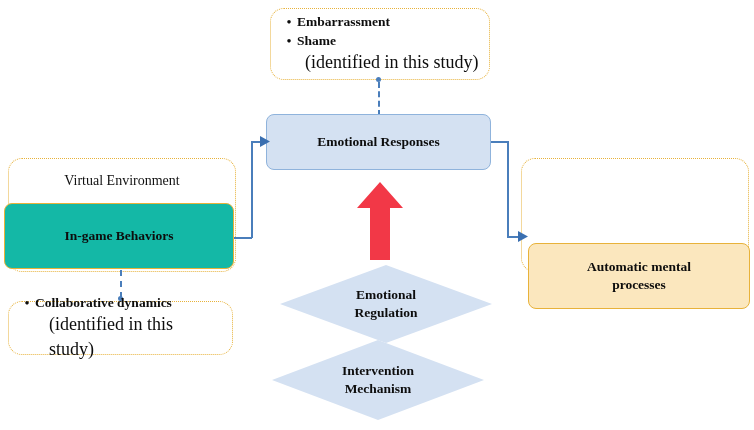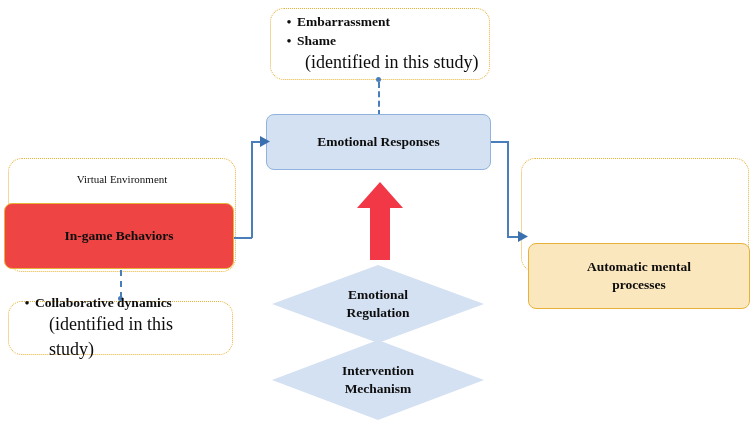--- a/index.html
+++ b/index.html
@@ -51,21 +51,21 @@
   }
   .sub-line {
     font-size: 18px;
     font-weight: normal;
     color: #0d0d0d;
     line-height: 1.38;
   }
 
   
   .env-label {
-    font-size: 11px;
+    font-size: 14px;
     color: #111111;
     text-align: center;
     font-weight: normal;
   }
 
   
   .proc-box {
     border-radius: 8px;
     display: flex;
     align-items: center;
@@ -74,21 +74,21 @@
     font-size: 13.5px;
     font-weight: bold;
     color: #0d0d0d;
     line-height: 1.32;
   }
   .box-blue {
     background: #D4E1F2;
     border: 1.2px solid #8FB3DC;
   }
   .box-pink {
-    background: #ef4444;
+    background: #14b8a6;
     border: 1.2px solid #E8B23A;
   }
   .box-yellow {
     background: #FBE7BE;
     border: 1.2px solid #E8B23A;
     margin-top: 40px;
   }
 
   
   .diamond-wrap {
@@ -188,21 +188,21 @@
   <div class="abs conn-line conn-v" style="left:507px; top:141px; height:97px;"></div>
   <div class="abs conn-line conn-h" style="left:507px; top:236px; width:12px;"></div>
   <svg class="arrow-head" style="left:518px; top:231px;" width="10" height="11" viewBox="0 0 10 11">
     <polygon points="0,0 10,5.5 0,11" fill="#3A6FB0"></polygon>
   </svg>
 
   <svg class="abs" style="left:357px; top:182px;" width="46" height="78" viewBox="0 0 46 78">
     <polygon points="23,0 46,26 33,26 33,78 13,78 13,26 0,26" fill="#F23847"></polygon>
   </svg>
 
-  <div class="abs diamond-wrap" style="left:272px; top:265px; width:212px; height:78px;">
+  <div class="abs diamond-wrap" style="left:280px; top:265px; width:212px; height:78px;">
     <svg class="diamond-shape" viewBox="0 0 212 78" preserveAspectRatio="none">
       <polygon points="106,0 212,39 106,78 0,39" fill="#D4E1F2"></polygon>
     </svg>
     <div class="diamond-label">
       <div>Emotional</div>
       <div>Regulation</div>
     </div>
   </div>
 
   <div class="abs diamond-wrap" style="left:272px; top:340px; width:212px; height:80px;">

